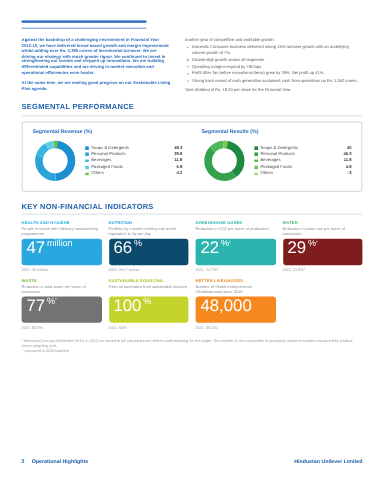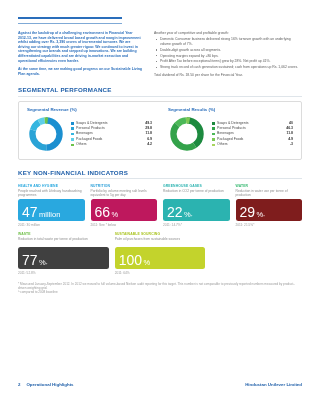--- a/index.html
+++ b/index.html
@@ -100,21 +100,20 @@
     font-size: 3.4px;
     letter-spacing: 0.12px;
     margin-bottom: 0.6px;
   }
   .kpi-desc { color: #8c8c8c; font-size: 3.3px; line-height: 4.2px; }
   .kpi-card {
     margin-top: 2px;
     height: 22px;
     border-radius: 2.5px;
     display: flex;
-    align-items: flex-end;
     padding: 0 4px 1.5px 4px;
     color: #ffffff;
   }
   .kpi-val { font-size: 14px; line-height: 14px; font-weight: normal; }
   .kpi-unit { font-size: 7.5px; line-height: 7.5px; margin-left: 1.5px; padding-bottom: 1px; }
   .kpi-sup { font-size: 4px; vertical-align: super; }
   .kpi-note { color: #9a9a9a; font-size: 3.2px; margin-top: 2px; }
 
   
   .footnotes { margin-top: 7px; }
@@ -254,21 +253,21 @@
         <span class="kpi-unit">million</span>
       </div>
       <div class="kpi-note">2011: 30 million</div>
     </div>
 
     <div class="kpi-col">
       <div class="kpi-desc-box">
         <div class="kpi-name" style="color:#2b9fd8">NUTRITION</div>
         <div class="kpi-desc">Portfolio by volume meeting salt levels equivalent to 5g per day</div>
       </div>
-      <div class="kpi-card" style="background:#be185d">
+      <div class="kpi-card" style="background:#0c4a6e">
         <span class="kpi-val">66</span>
         <span class="kpi-unit">%</span>
       </div>
       <div class="kpi-note">2011: See * below</div>
     </div>
 
     <div class="kpi-col">
       <div class="kpi-desc-box">
         <div class="kpi-name" style="color:#2bb3b0">GREENHOUSE GASES</div>
         <div class="kpi-desc">Reduction in CO2 per tonne of production</div>
@@ -294,40 +293,51 @@
       <div class="kpi-note">2011: 21.5%*</div>
     </div>
   </div>
 
   <div class="kpi-grid">
     <div class="kpi-col">
       <div class="kpi-desc-box">
         <div class="kpi-name" style="color:#6cbe45">WASTE</div>
         <div class="kpi-desc">Reduction in total waste per tonne of production</div>
       </div>
-      <div class="kpi-card" style="background:#404040">
+      <div class="kpi-card" style="background:#737373">
         <span class="kpi-val">77</span>
         <span class="kpi-unit">%</span>
         <span class="kpi-sup">*</span>
       </div>
       <div class="kpi-note">2011: 52.8%</div>
     </div>
 
     <div class="kpi-col">
       <div class="kpi-desc-box">
         <div class="kpi-name" style="color:#aac421">SUSTAINABLE SOURCING</div>
         <div class="kpi-desc">Palm oil purchases from sustainable sources</div>
       </div>
       <div class="kpi-card" style="background:#c3d32c">
         <span class="kpi-val">100</span>
         <span class="kpi-unit">%</span>
       </div>
       <div class="kpi-note">2011: 64%</div>
     </div>
 
+    <div class="kpi-col">
+      <div class="kpi-desc-box">
+        <div class="kpi-name" style="color:#f0851d">BETTER LIVELIHOODS</div>
+        <div class="kpi-desc">Number of Shakti entrepreneurs (Shaktiammas) since 2010</div>
+      </div>
+      <div class="kpi-card" style="background:#f5881f">
+        <span class="kpi-val">48,000</span>
+        <span class="kpi-unit"></span>
+      </div>
+      <div class="kpi-note">2011: 45,000</div>
+    </div>
 
     <div class="kpi-col empty">
       <div class="kpi-desc-box"></div>
       <div class="kpi-card"></div>
       <div class="kpi-note"></div>
     </div>
   </div>
 
   <div class="footnotes">
     <div class="footnote">* Measured January-September 2012. In 2012 we moved to full volume-based Nielsen audit reporting for this target. This number is not comparable to previously reported numbers measured by product-driven weighting grid.</div>

